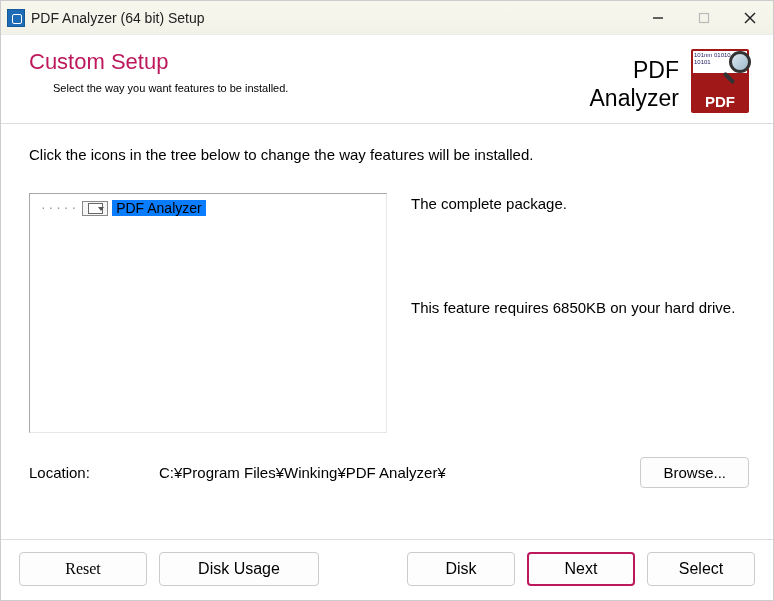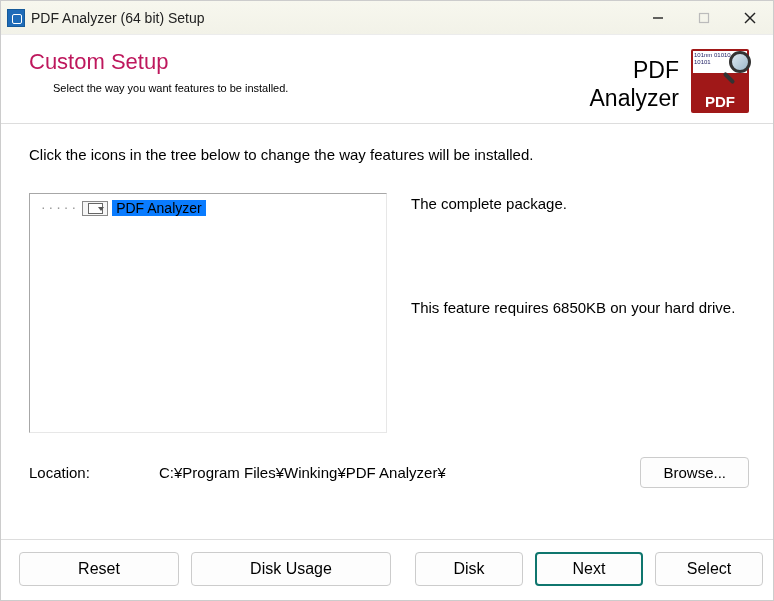--- a/index.html
+++ b/index.html
@@ -172,24 +172,24 @@
     padding: 12px 18px 14px 18px;
     display:flex; gap:12px;
   }
   .footer .spacer { flex:1; }
   .footer button.std {
      flex:0 0 auto;
      min-width: 108px;
      height: 34px;
      padding: 4px 0;
   }
-  .footer .reset { width: 160px; }
-  .footer .disk { width: 200px; }
+  .footer .reset { width: 128px; font-family: Liberation Serif, serif; }
+  .footer .disk { width: 160px; }
   .footer .nav { width: 108px; }
-  .footer .next { border:2px solid #0f766e; }
+  .footer .next { border:2px solid #be185d; }
 </style>
 </head>
 <body>
 
 <div class="window">
 
   <div class="titlebar">
     <div class="titlebar-left">
       <div class="app-icon"></div>
       <div class="titlebar-title">PDF Analyzer (64 bit) Setup</div>

